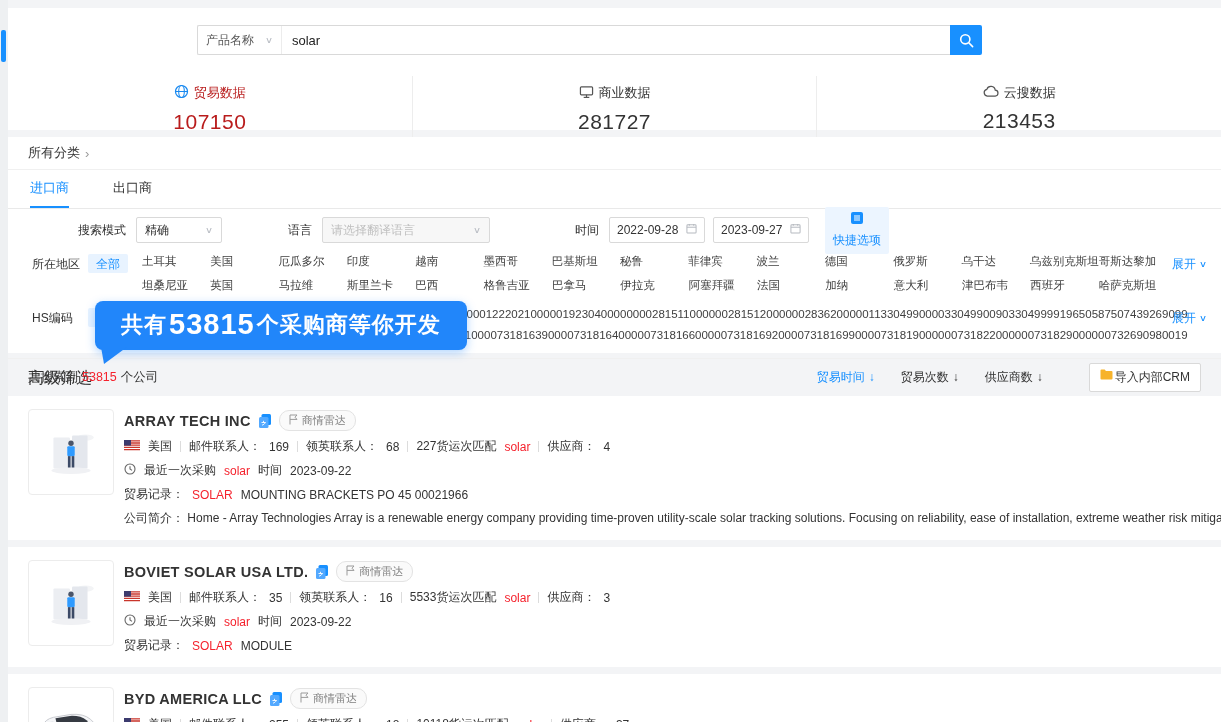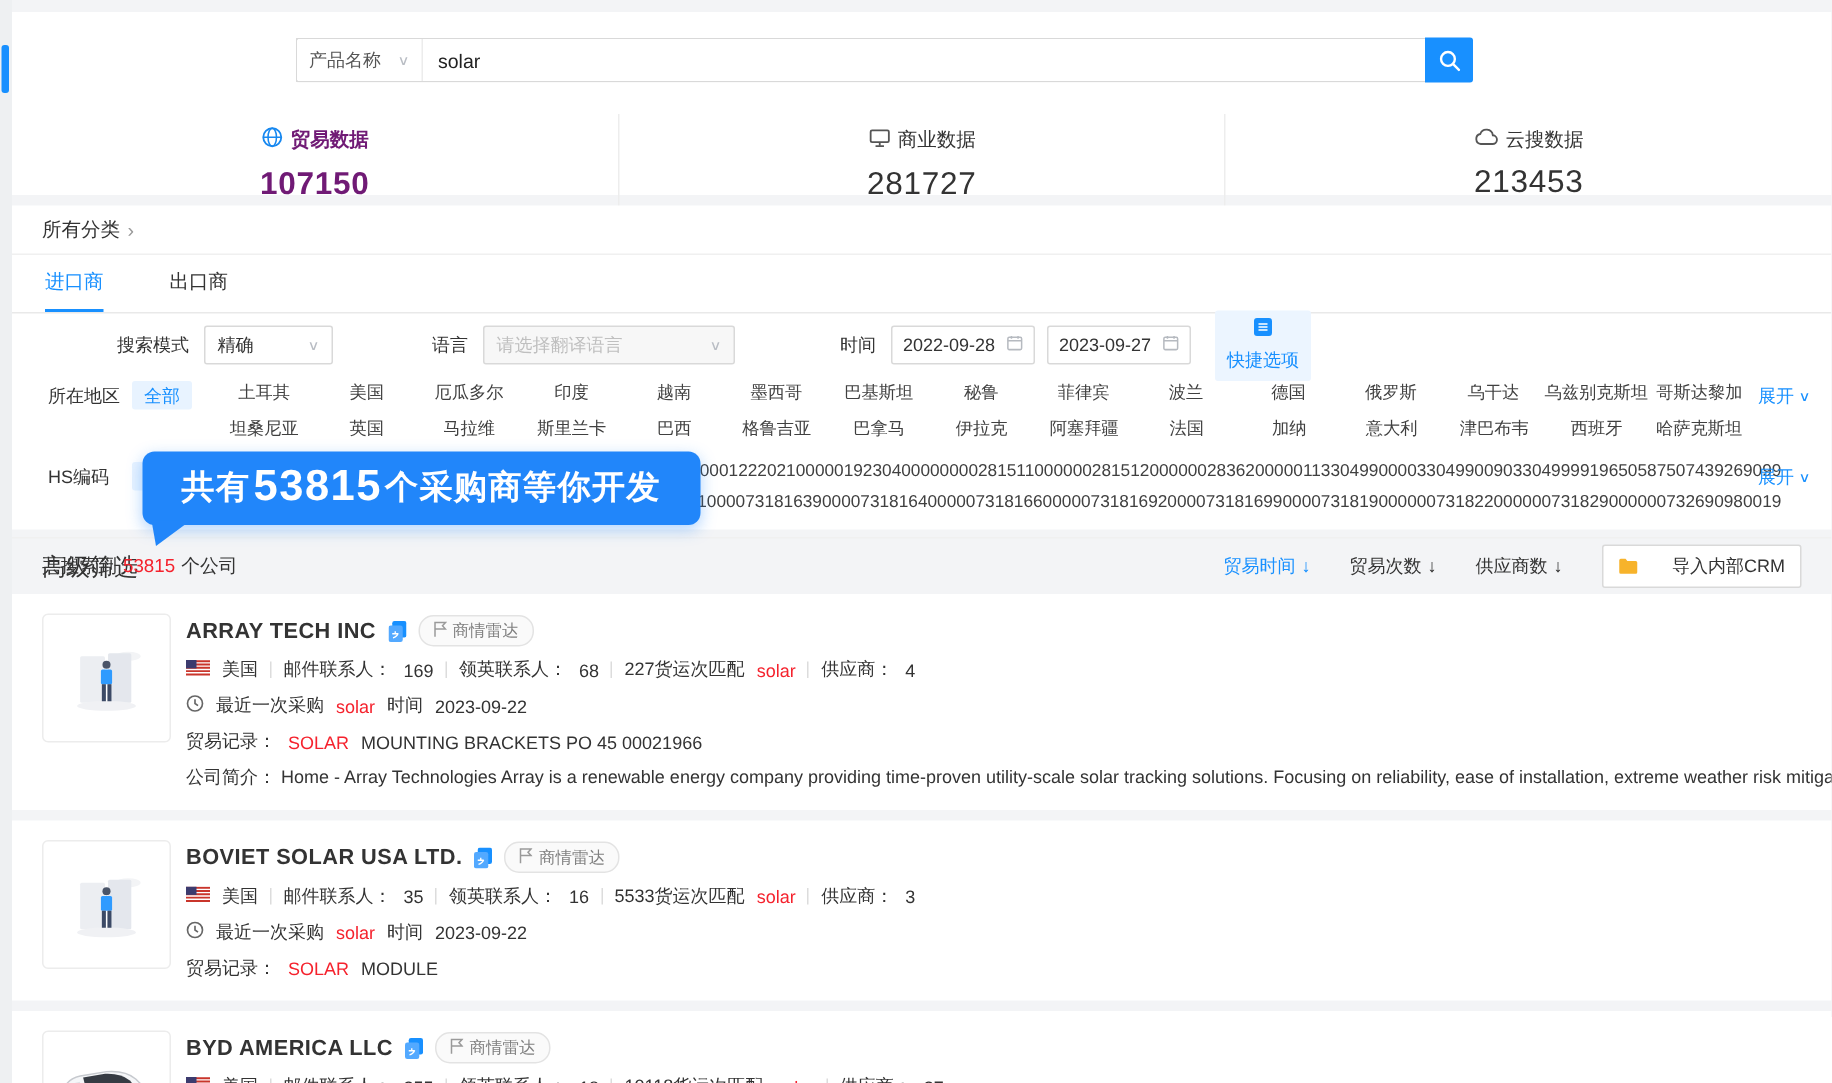--- a/index.html
+++ b/index.html
@@ -19,68 +19,68 @@
               padding:0 8px;border-right:1px solid #ececec;font-size:12px;color:#555;cursor:pointer;box-sizing:border-box;}
   .chev{color:#b9bdc4;font-size:11px;transform:scaleY(.8);}
   .search-input{flex:1;height:24px;border:none;outline:none;padding:0 10px;font-size:13px;color:#222;font-family:inherit;}
   .search-btn{width:32px;height:30px;background:#1890ff;border:none;border-radius:0 2px 2px 0;cursor:pointer;
               display:flex;align-items:center;justify-content:center;}
   .stats{position:absolute;left:0;right:0;top:68px;display:flex;}
   .stat{flex:1;text-align:center;padding:8px 0 10px;}
   .stat + .stat{border-left:1px solid #ededed;}
   .stat-label{font-size:13px;display:inline-flex;align-items:center;gap:5px;color:#333;}
   .stat-value{font-size:21px;margin-top:7px;letter-spacing:.5px;color:#333;}
-  .stat.active .stat-label,.stat.active .stat-value{color:#701a75;font-weight:bold;}
+  .stat.active .stat-label,.stat.active .stat-value{color:#b91c1c;}
 
   
   .filter-card{position:absolute;left:8px;top:137px;right:0;height:216px;background:#fff;}
   .crumb{height:32px;display:flex;align-items:center;gap:5px;padding-left:20px;font-size:13px;
          border-bottom:1px solid #f0f0f0;}
   .crumb-arrow{color:#999;font-size:13px;}
   .tabs{height:38px;display:flex;gap:44px;padding-left:22px;border-bottom:1px solid #e9e9e9;}
   .tab{font-size:13px;line-height:36px;cursor:pointer;border-bottom:2px solid transparent;color:#333;}
   .tab.active{color:#1890ff;border-bottom-color:#1890ff;}
   .frow1{display:flex;align-items:center;height:42px;padding-left:34px;font-size:12px;gap:8px;}
   .flabel{color:#333;margin-right:2px;margin-left:36px;}
   .select{height:26px;border:1px solid #d9d9d9;border-radius:2px;display:flex;align-items:center;
           justify-content:space-between;padding:0 8px;font-size:12px;cursor:pointer;box-sizing:border-box;background:#fff;}
   .sel-mode{width:86px;margin-right:22px;}
-  .sel-lang{width:168px;background:#f7f7f7;color:#bfbfbf;margin-right:26px;}
+  .sel-lang{width:168px;background:#f7f7f7;color:#bfbfbf;margin-right:41px;}
   .datebox{width:96px;height:26px;border:1px solid #d9d9d9;border-radius:2px;display:flex;align-items:center;
            justify-content:space-between;padding:0 7px;font-size:12px;box-sizing:border-box;cursor:pointer;}
   .quickopt{display:flex;align-items:center;gap:5px;background:#ecf5ff;color:#1890ff;font-size:12px;
             padding:5px 8px;border-radius:2px;margin-left:8px;cursor:pointer;flex-direction:column;}
   .grid-row{position:relative;display:flex;padding:3px 54px 3px 24px;font-size:12px;}
   .grid-label{width:56px;flex:none;padding-top:2px;color:#333;}
   .all-chip{flex:none;background:#e8f3ff;color:#1890ff;padding:2px 8px;height:15px;border-radius:2px;
             margin-right:14px;cursor:pointer;}
   .gridlists{flex:1;}
-  .ggrid{display:grid;grid-template-columns:repeat(15,1fr);row-gap:9px;margin-bottom:9px;text-align:center;}
+  .ggrid{display:grid;grid-template-columns:repeat(15,1fr);row-gap:9px;margin-bottom:9px;}
   .ggrid span{white-space:nowrap;font-size:11.5px;color:#404040;cursor:pointer;}
   .expand{position:absolute;right:14px;top:5px;color:#1890ff;font-size:12px;cursor:pointer;display:flex;gap:3px;align-items:center;}
   .adv-wrap{border-top:1px solid #f0f0f0;margin-top:5px;}
   .advanced{display:inline-block;padding:9px 20px;font-size:16px;color:#333;cursor:pointer;}
 
   
   .tooltip{position:absolute;left:95px;top:301px;background:#2186fa;border-radius:8px;color:#fff;
            padding:7px 26px 9px;display:flex;align-items:center;z-index:30;
            box-shadow:0 3px 10px rgba(33,134,250,.35);}
   .tt-txt{font-size:22px;font-weight:bold;letter-spacing:1px;}
   .tt-num{font-size:29px;font-weight:bold;padding:0 2px;letter-spacing:1px;}
   .tt-tail{position:absolute;left:6px;top:calc(100% - 3px);}
 
   
   .res-head{position:absolute;left:8px;right:0;top:362px;height:30px;display:flex;align-items:center;
             padding:0 20px;box-sizing:border-box;font-size:12.5px;}
   .res-count{color:#f5222d;padding:0 4px;}
   .sorts{margin-left:auto;display:flex;align-items:center;gap:26px;font-size:12px;}
   .sort{display:flex;align-items:center;gap:4px;cursor:pointer;color:#333;}
   .sort.active{color:#1890ff;}
-  .crm-btn{display:flex;align-items:flex-end;gap:23px;border:1px solid #d9d9d9;background:#fff;border-radius:2px;
-           padding:5px 10px;font-size:12px;color:#333;cursor:pointer;}
+  .crm-btn{display:flex;align-items:flex-start;gap:2px;border:1px solid #d9d9d9;background:#fff;border-radius:2px;
+           padding:5px 10px;font-size:12px;color:#333;cursor:pointer;margin-left:20px;}
 
   
   .cards{position:absolute;left:8px;right:0;top:396px;bottom:-40px;display:flex;flex-direction:column;gap:7px;}
   .company{background:#fff;display:flex;gap:10px;padding:13px 20px;flex:none;}
   .cimg{width:84px;height:84px;flex:none;border:1px solid #ececec;border-radius:4px;background:#fff;
         display:flex;align-items:center;justify-content:center;cursor:pointer;}
   .cbody{padding-top:1px;font-size:12px;}
   .crow{display:flex;align-items:center;gap:8px;margin-top:7px;flex-wrap:nowrap;white-space:nowrap;}
   .crow.first{margin-top:0;}
   .cname{font-size:14.5px;font-weight:bold;color:#333;letter-spacing:.3px;cursor:pointer;}

